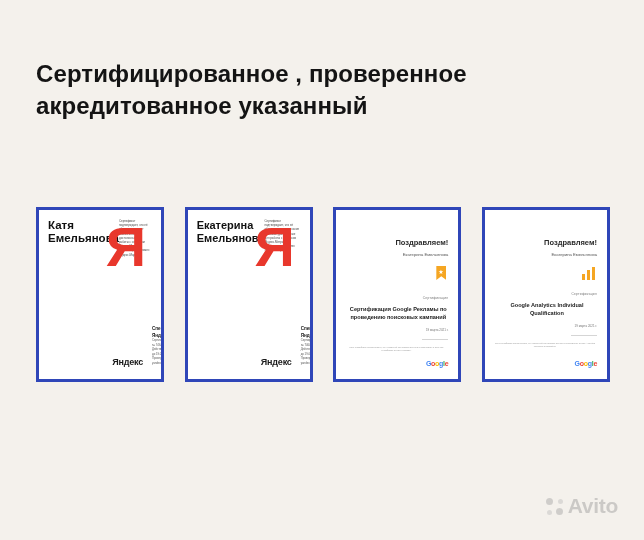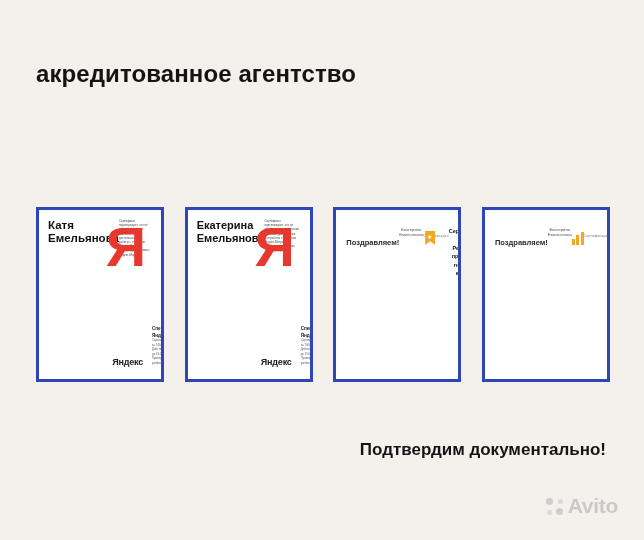--- a/index.html
+++ b/index.html
@@ -115,21 +115,22 @@
     letter-spacing: -0.2px;
   }
 
   
   .g-inner {
     position: absolute;
     inset: 0;
     padding: 12px 10px;
     box-sizing: border-box;
     display: flex;
-    align-items: flex-start;
+    flex-direction: column;
+    align-items: flex-end;
     text-align: center;
   }
   .g-congrats {
     font-size: 7.5px;
     font-weight: bold;
     color: #2b2b2b;
     margin-top: 16px;
   }
   .g-person {
     font-size: 4.2px;
@@ -258,21 +259,22 @@
     color: #9a9a9a;
     letter-spacing: -0.3px;
   }
 </style>
 </head>
 <body>
 
 <div class="page">
 
   <div class="headline">
-    <span class="line2">акредитованное агентство</span>
+    <span>Сертифицированное , проверенное</span>
+    <span class="line2">акредитованное указанный</span>
   </div>
 
   <div class="cards">
 
     <div class="cert">
       <div class="y-inner">
         <div class="y-name">Катя Емельянова</div>
         <div class="y-desc">Сертификат подтверждает, что её обладатель имеет знания и навыки, достаточные для работы с сервисом Яндекс.Маркет и успешно сдал экзамен Яндекс.Маркета</div>
         <div class="y-logo-area">
           <div class="y-big">Я</div>
@@ -336,21 +338,20 @@
         <div class="g-divider"></div>
         <div class="g-note">Этот сертификат подтверждает, что указанный специалист прошёл тестирование Google Analytics Individual Qualification.</div>
         <div class="g-logo">
           <span>G</span><span>o</span><span>o</span><span>g</span><span>l</span><span>e</span>
         </div>
       </div>
     </div>
 
   </div>
 
-  <div class="footline">Подтвердим документально!</div>
 
   <div class="avito">
     <span class="marks">
       <i></i>
         <i></i>
         <i></i>
         <i></i>
     </span>
     <span class="word">Avito</span>
   </div>

